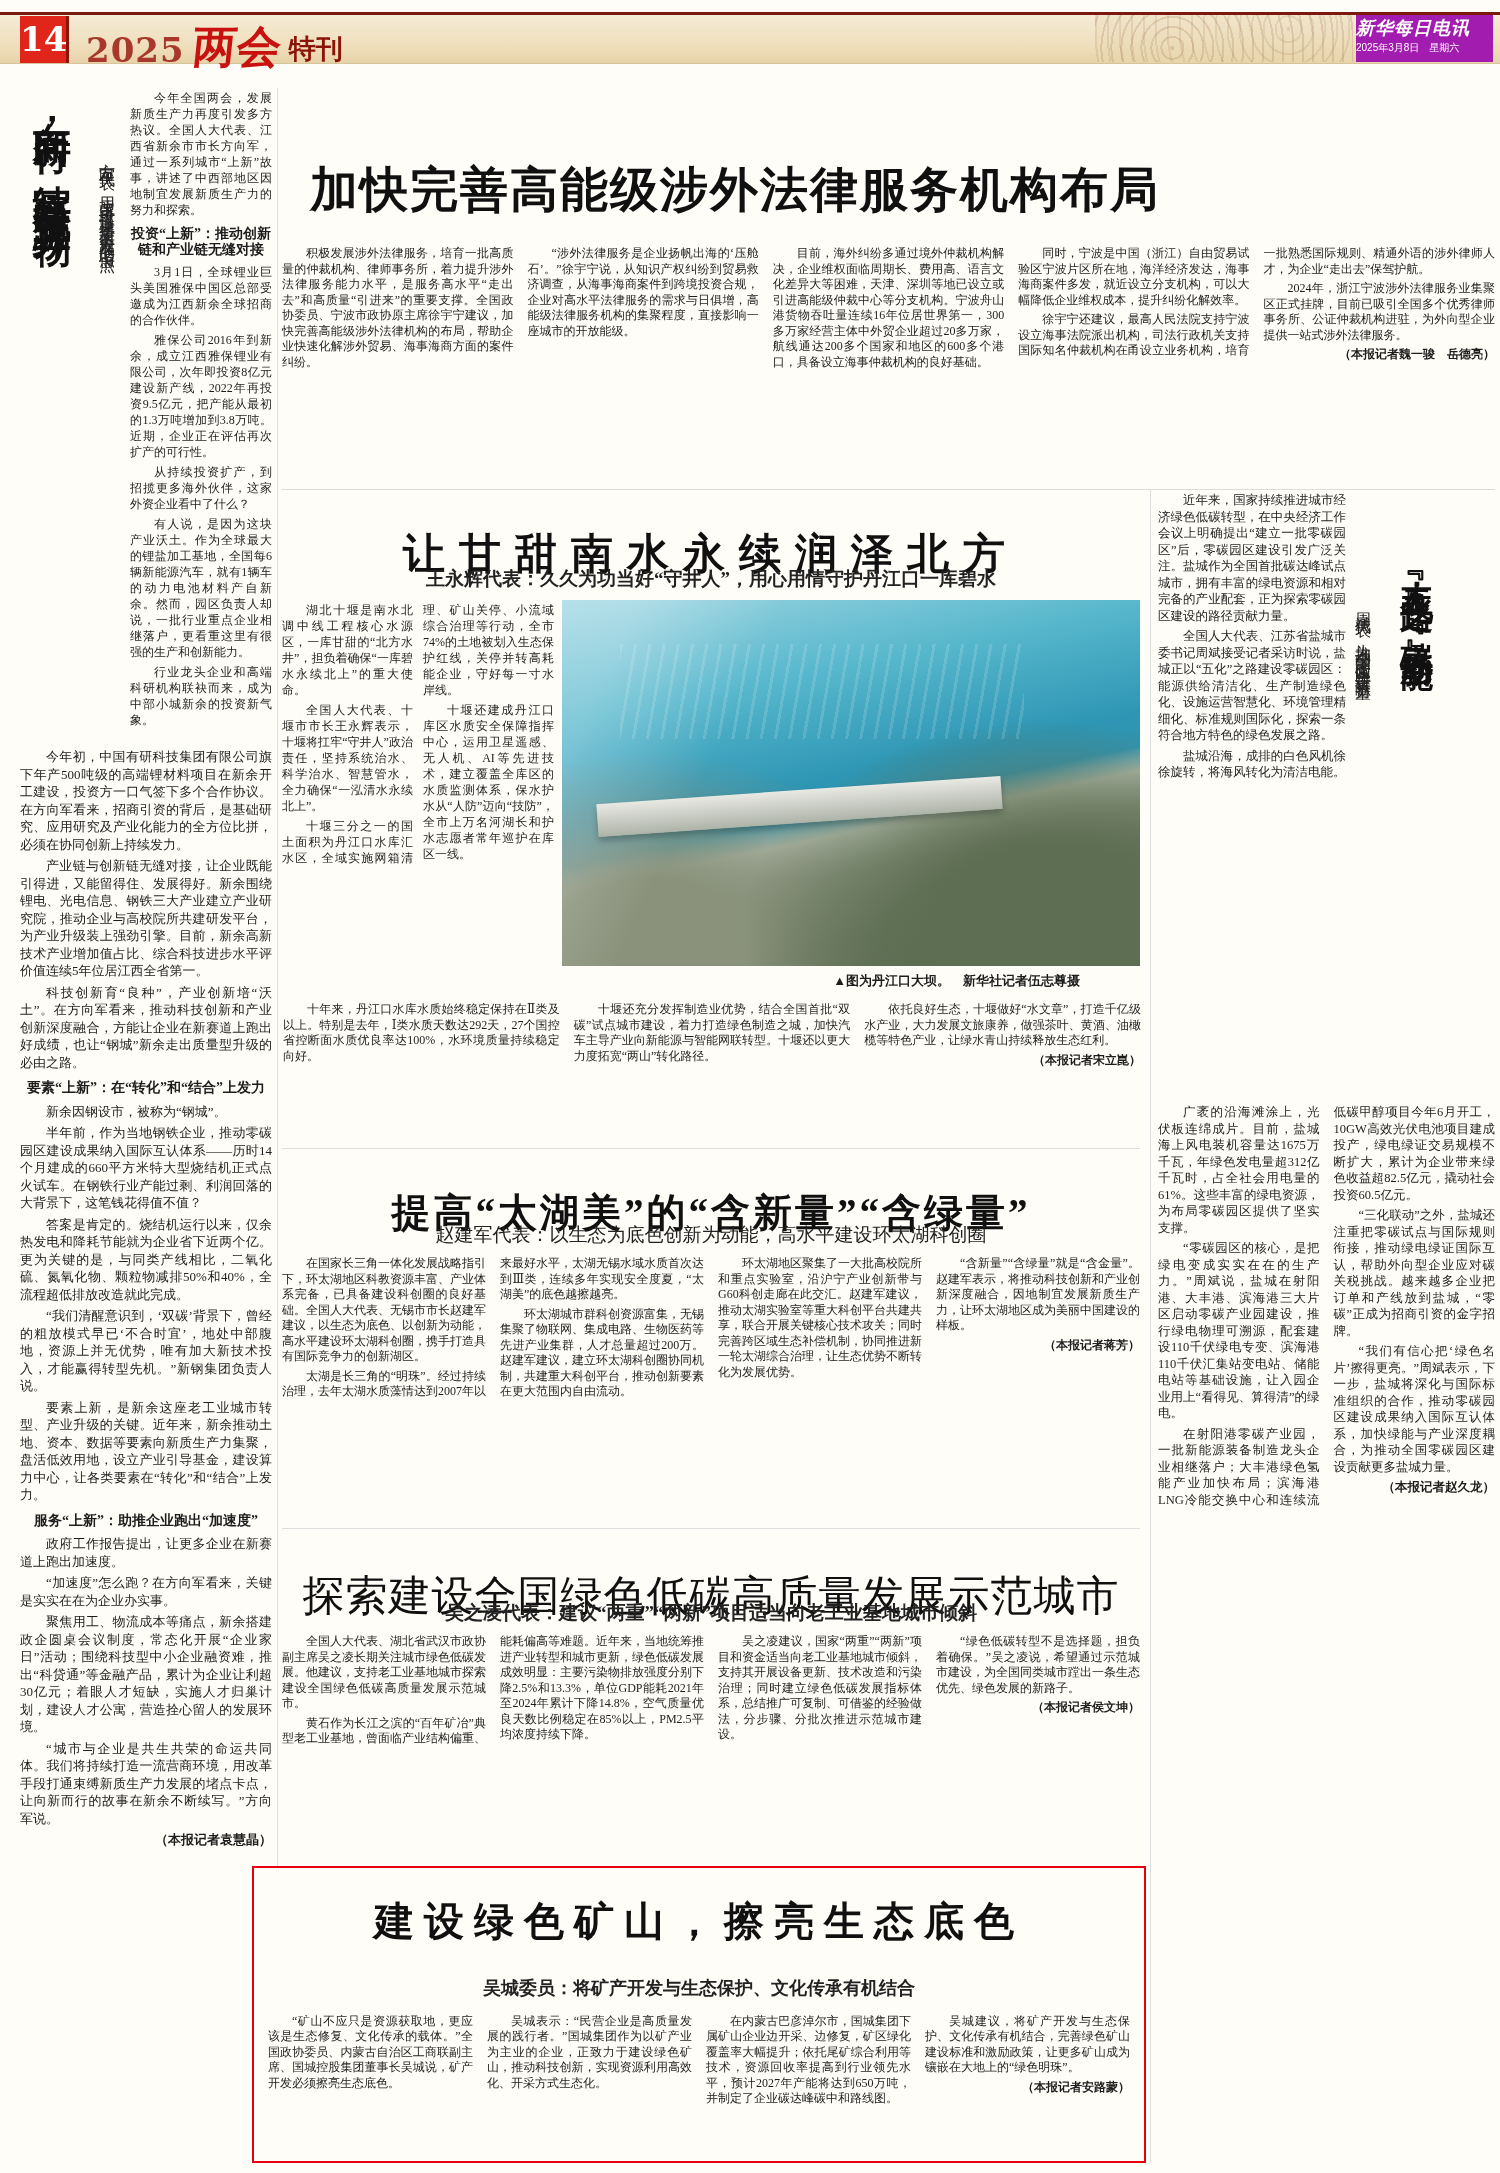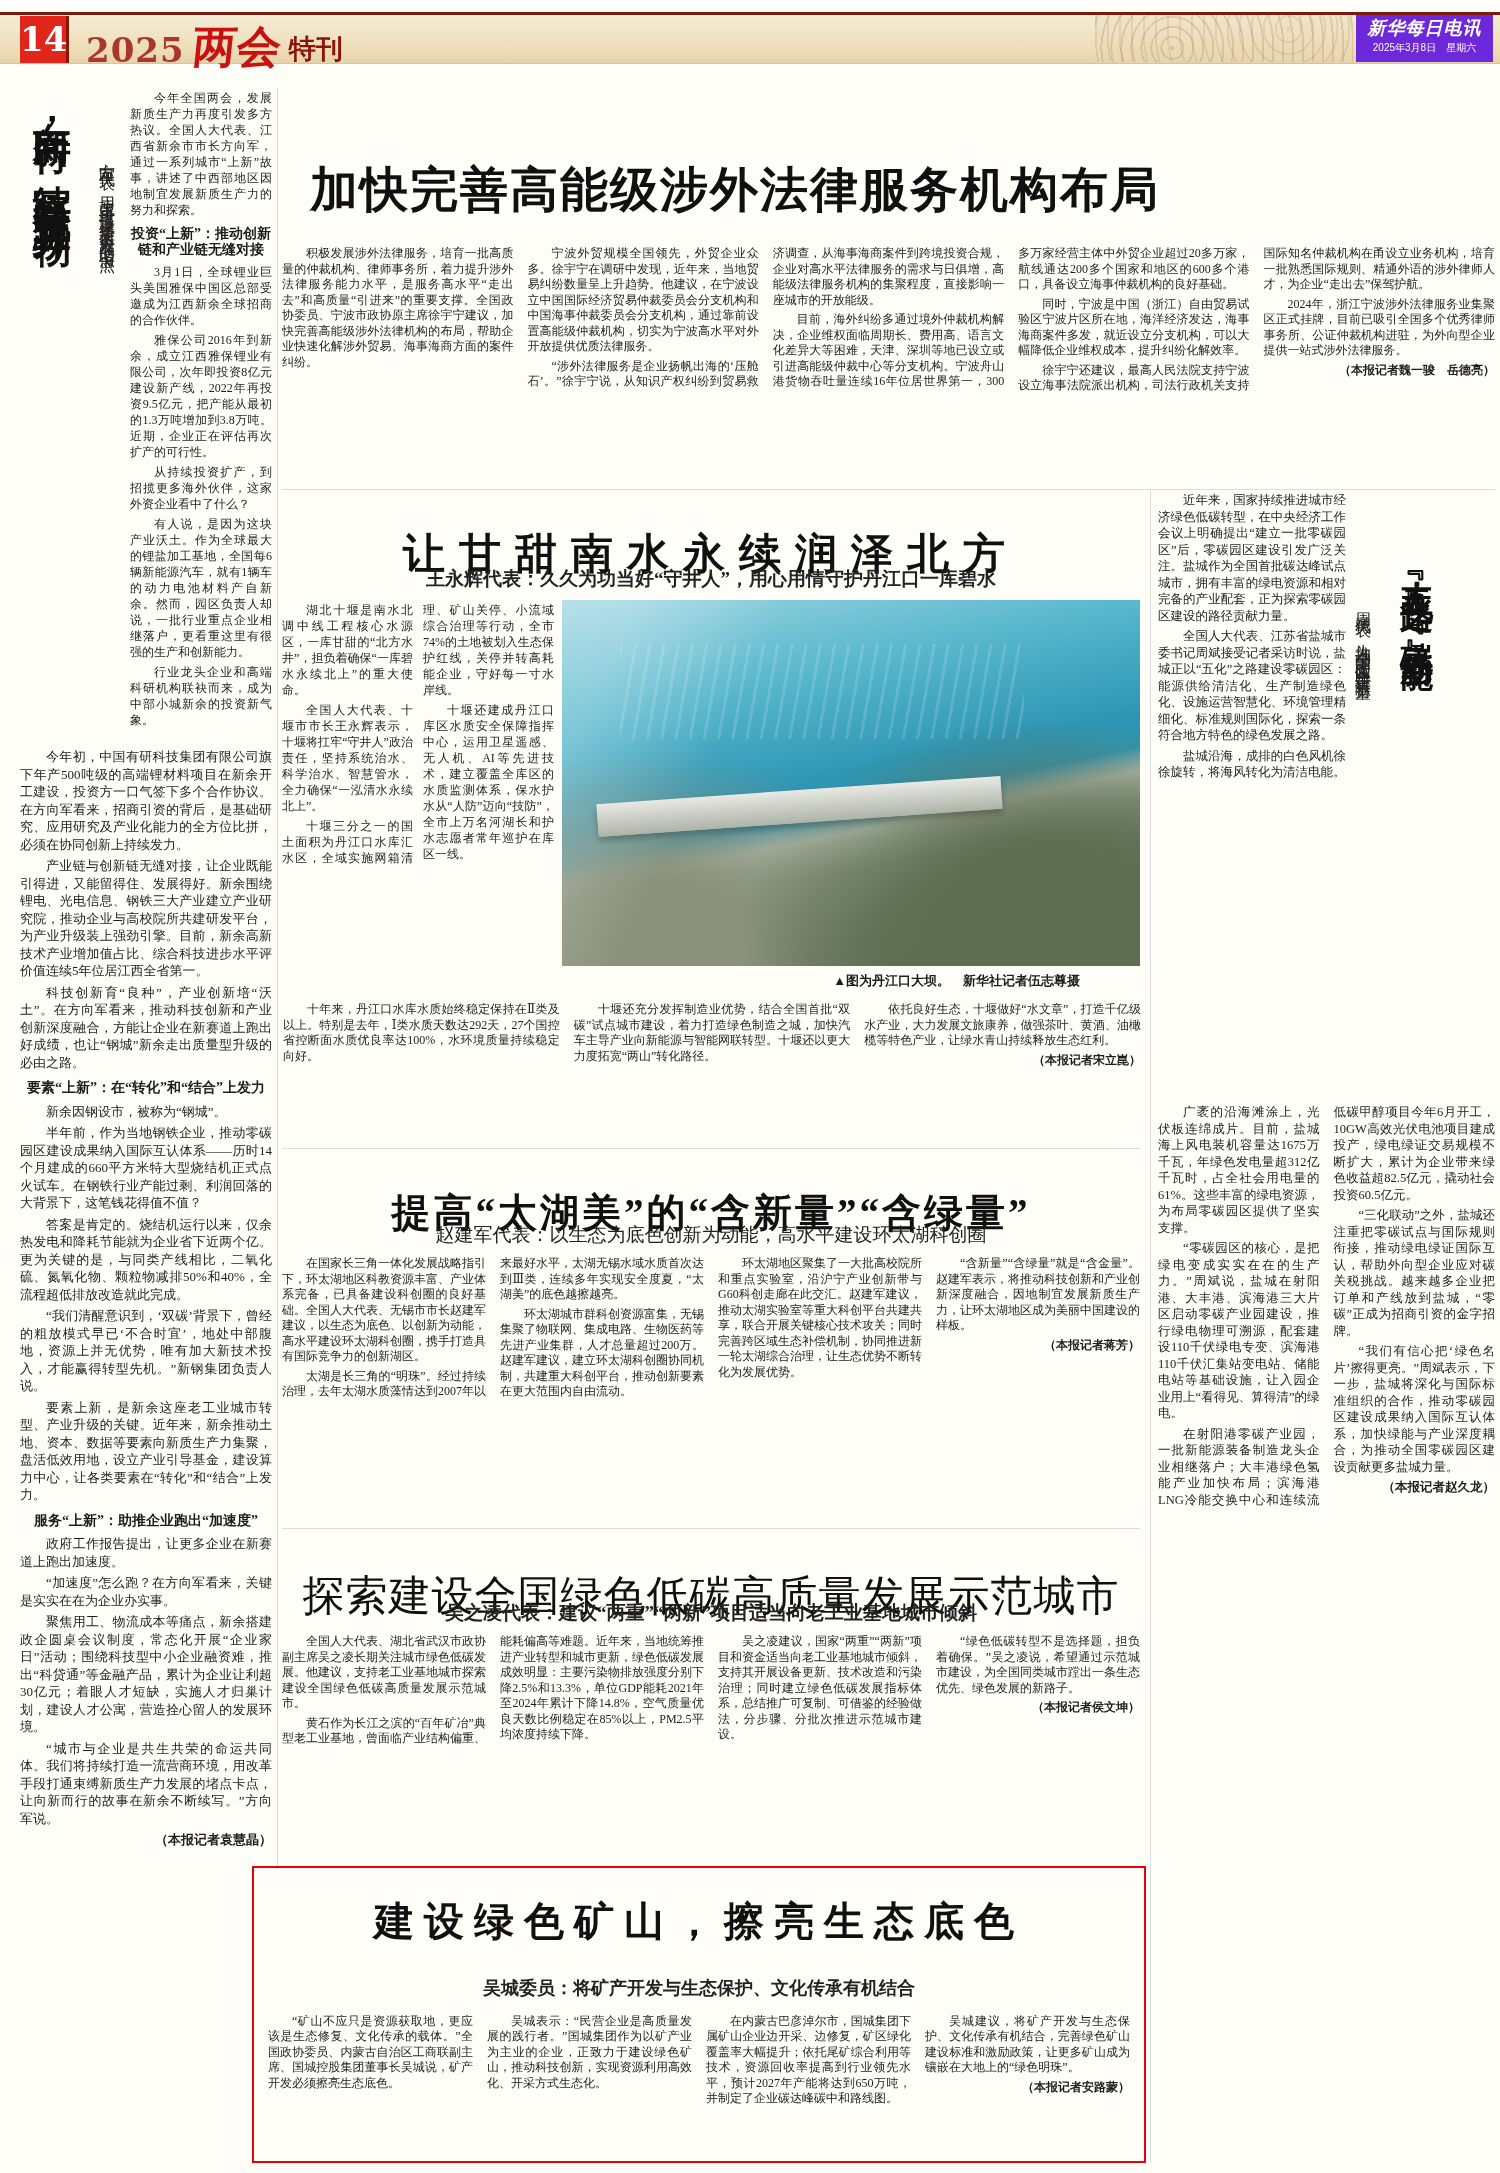--- a/index.html
+++ b/index.html
@@ -12,22 +12,22 @@
   .page-num{position:absolute;left:20px;top:16px;width:46px;height:47px;background:#e0251b;
         border-right:3px solid #8a1408;color:#fff;font:700 34px/47px "DejaVu Serif",serif;text-align:center;}
   .edition{position:absolute;left:86px;top:18px;white-space:nowrap;}
   .edition .yr{font:900 34px/44px "DejaVu Serif",serif;color:#a8382b;letter-spacing:1px;}
   .edition .script{font-size:44px;font-weight:900;color:#c8120f;display:inline-block;transform:skewX(-6deg);margin:0 4px;}
   .edition .suffix{font-size:27px;font-weight:900;color:#8a1408;vertical-align:4px;}
   .swirl{position:absolute;left:1095px;top:15px;width:258px;height:47px;opacity:.75;
         background:repeating-radial-gradient(circle at 30% 70%,rgba(158,118,78,.30) 0 2px,transparent 2px 10px),
                    repeating-radial-gradient(circle at 75% 30%,rgba(158,118,78,.22) 0 2px,transparent 2px 12px),
                    linear-gradient(180deg,#efe3c8,#e9d6ae);}
-  .masthead{position:absolute;left:1356px;top:15px;width:137px;height:47px;background:#6d28d9;
-        color:#fff;text-align:center;}
+  .masthead{position:absolute;left:1356px;top:15px;width:137px;height:47px;background:#a21caf;
+        color:#fff;}
   .mh-name{font-style:italic;font-weight:900;font-size:18px;line-height:27px;letter-spacing:1px;}
   .mh-date{font-family:"Liberation Sans",sans-serif;font-size:10px;line-height:12px;}
   
   .vert{writing-mode:vertical-rl;}
   .para{margin:0 0 4px 0;text-indent:2em;text-align:justify;}
   .subhead{font-weight:700;text-align:center;margin:8px 0 6px;text-indent:0;}
   .credit{text-align:right;font-weight:700;margin-top:4px;}
   .byline{text-align:center;color:#222;}
   .bodycols{column-fill:balance;}
   .hairline{position:absolute;background:#ddd;}
@@ -147,21 +147,20 @@
         <p class="para">聚焦用工、物流成本等痛点，新余搭建政企圆桌会议制度，常态化开展“企业家日”活动；围绕科技型中小企业融资难，推出“科贷通”等金融产品，累计为企业让利超30亿元；着眼人才短缺，实施人才归巢计划，建设人才公寓，营造拴心留人的发展环境。</p>
         <p class="para">“城市与企业是共生共荣的命运共同体。我们将持续打造一流营商环境，用改革手段打通束缚新质生产力发展的堵点卡点，让向新而行的故事在新余不断续写。”方向军说。</p>
       </div>
     <p class="credit">（本报记者袁慧晶）</p>
   </div>
 
   <h1 class="hl hl-law">加快完善高能级涉外法律服务机构布局</h1>
   <div class="bodycols body-law">
     <div>
         <p class="para">积极发展涉外法律服务，培育一批高质量的仲裁机构、律师事务所，着力提升涉外法律服务能力水平，是服务高水平“走出去”和高质量“引进来”的重要支撑。全国政协委员、宁波市政协原主席徐宇宁建议，加快完善高能级涉外法律机构的布局，帮助企业快速化解涉外贸易、海事海商方面的案件纠纷。</p>
-        <p class="para">宁波外贸规模全国领先，外贸企业众多。徐宇宁在调研中发现，近年来，当地贸易纠纷数量呈上升趋势。他建议，在宁波设立中国国际经济贸易仲裁委员会分支机构和中国海事仲裁委员会分支机构，通过靠前设置高能级仲裁机构，切实为宁波高水平对外开放提供优质法律服务。</p>
         <p class="para">“涉外法律服务是企业扬帆出海的‘压舱石’。”徐宇宁说，从知识产权纠纷到贸易救济调查，从海事海商案件到跨境投资合规，企业对高水平法律服务的需求与日俱增，高能级法律服务机构的集聚程度，直接影响一座城市的开放能级。</p>
         <p class="para">目前，海外纠纷多通过境外仲裁机构解决，企业维权面临周期长、费用高、语言文化差异大等困难，天津、深圳等地已设立或引进高能级仲裁中心等分支机构。宁波舟山港货物吞吐量连续16年位居世界第一，300多万家经营主体中外贸企业超过20多万家，航线通达200多个国家和地区的600多个港口，具备设立海事仲裁机构的良好基础。</p>
         <p class="para">同时，宁波是中国（浙江）自由贸易试验区宁波片区所在地，海洋经济发达，海事海商案件多发，就近设立分支机构，可以大幅降低企业维权成本，提升纠纷化解效率。</p>
         <p class="para">徐宇宁还建议，最高人民法院支持宁波设立海事法院派出机构，司法行政机关支持国际知名仲裁机构在甬设立业务机构，培育一批熟悉国际规则、精通外语的涉外律师人才，为企业“走出去”保驾护航。</p>
         <p class="para">2024年，浙江宁波涉外法律服务业集聚区正式挂牌，目前已吸引全国多个优秀律师事务所、公证仲裁机构进驻，为外向型企业提供一站式涉外法律服务。</p>
       </div>
     <p class="credit">（本报记者魏一骏　岳德亮）</p>
   </div>
 
   <h1 class="hl hl-water">让甘甜南水永续润泽北方</h1>

